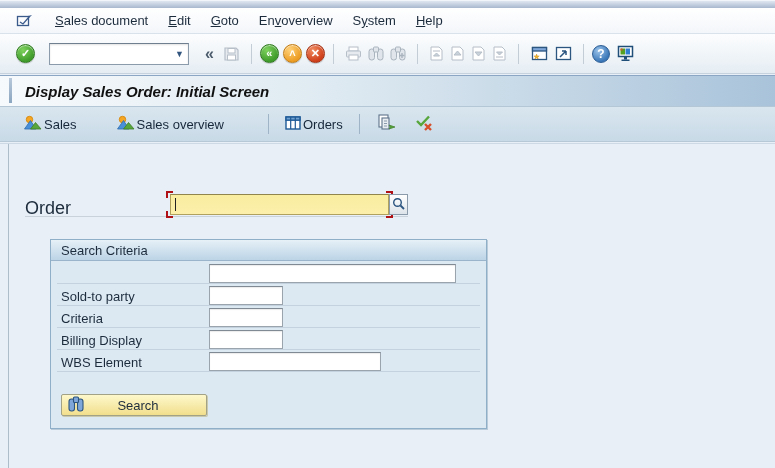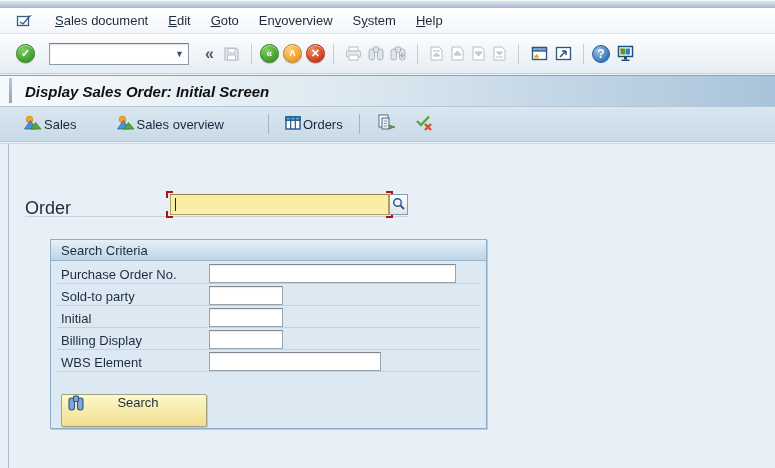--- a/index.html
+++ b/index.html
@@ -85,23 +85,23 @@
     display:flex;align-items:center;padding-left:10px;font-size:13px;color:#1d2c3d;}
   .gb-row-label{position:absolute;left:10px;font-size:13px;color:#1d2c3d;}
   .gb-input{position:absolute;left:158px;height:19px;background:#fff;
     border:1px solid #9aa4ad;border-top-color:#7f8a94;box-shadow:inset 0 1px 1px rgba(0,0,0,.08);
     font-size:12px;padding:0 3px;font-family:"Liberation Sans",sans-serif;}
   .gb-input.wide{width:247px;}
   .gb-input.small{width:74px;}
   .gb-input.medium{width:172px;}
   .gb-sep{position:absolute;left:6px;right:6px;height:1px;background:#c3d2de;}
 
-  .search-btn{position:absolute;left:10px;top:154px;width:146px;height:33px;
+  .search-btn{position:absolute;left:10px;top:154px;width:146px;height:22px;
     background:linear-gradient(#fdf8cb,#f2df8d);border:1px solid #a2a287;border-radius:2px;
-    box-shadow:1px 1px 0 #c9c9b0;display:flex;font-size:13px;color:#1d2c3d;cursor:default;}
+    box-shadow:1px 1px 0 #c9c9b0;display:flex;align-items:center;font-size:13px;color:#1d2c3d;cursor:default;}
   .search-btn .txt{flex:1;text-align:center;margin-right:14px;}
   .search-btn svg{margin-left:6px;}
 </style>
 </head>
 <body>
 
 <div class="screen">
 
   <div class="win-edge"></div>
 
@@ -296,29 +296,28 @@
           <path d="M8.5 8.5 L12 12" stroke="#2c5580" stroke-width="1.8"></path>
         </svg>
       </span>
     </div>
 
     <div class="groupbox">
       <div class="gb-header">
         <span>Search Criteria</span>
       </div>
 
-      <div class="gb-row-label" style="top:27px;">Purchase Order No.</div>
       <input class="gb-input wide" style="top: 24px;" value="">
       <div class="gb-sep" style="top:43px;"></div>
 
       <div class="gb-row-label" style="top:49px;">Sold-to party</div>
       <input class="gb-input small" style="top: 46px;" value="">
       <div class="gb-sep" style="top:65px;"></div>
 
-      <div class="gb-row-label" style="top:71px;">Initial</div>
+      <div class="gb-row-label" style="top:71px;">Criteria</div>
       <input class="gb-input small" style="top: 68px;" value="">
       <div class="gb-sep" style="top:87px;"></div>
 
       <div class="gb-row-label" style="top:93px;">Billing Display</div>
       <input class="gb-input small" style="top: 90px;" value="">
       <div class="gb-sep" style="top:109px;"></div>
 
       <div class="gb-row-label" style="top:115px;">WBS Element</div>
       <input class="gb-input medium" style="top: 112px;" value="">
       <div class="gb-sep" style="top:131px;"></div>

